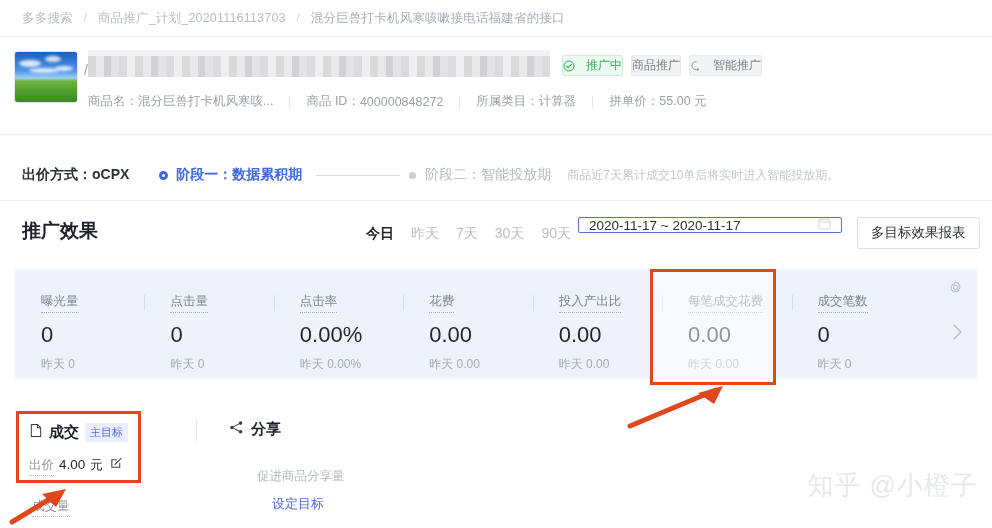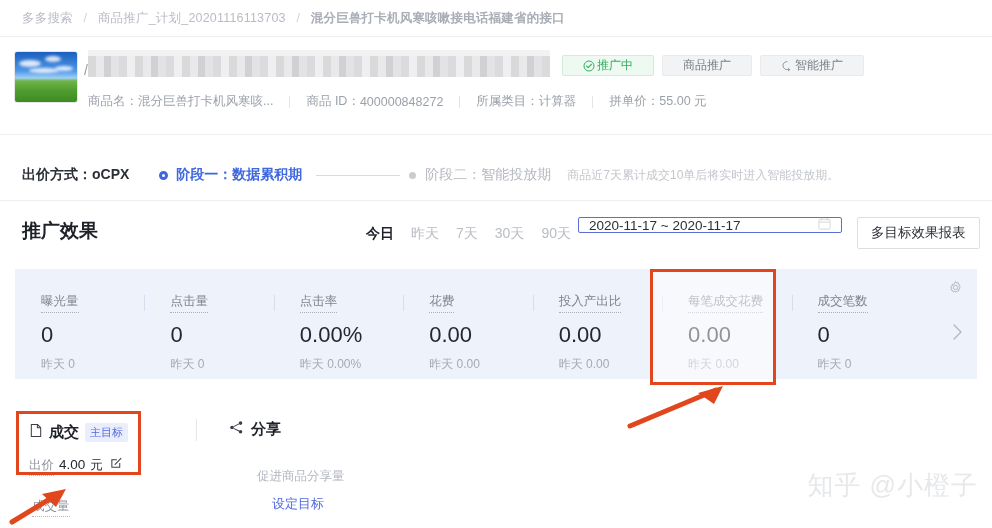--- a/index.html
+++ b/index.html
@@ -12,21 +12,21 @@
   #root { position: relative; width: 992px; height: 528px; background: #fff; }
 
   
   .breadcrumb {
     position: absolute; left: 22px; top: 10px;
     font-size: 12.5px; color: #b8bcc4; letter-spacing: .2px;
     white-space: nowrap;
   }
   .breadcrumb .sep { margin: 0 7px; color: #cfd3d9; }
   .breadcrumb .crumb { color: #b8bcc4; }
-  .breadcrumb .crumb.last { color: #a9adb6; font-weight: bold; }
+  .breadcrumb .crumb.last { color: #a9adb6; }
 
   .hr {
     position: absolute; left: 0; right: 0; height: 1px; background: #eceef1;
   }
 
   
   .thumb {
     position: absolute; left: 15px; top: 52px;
     width: 62px; height: 50px; border-radius: 2px; overflow: hidden;
     background: linear-gradient(#1a5fbd 0%, #4f97e8 38%, #9fd0f4 52%, #72b349 58%, #4f9c2e 78%, #3d8a22 100%);
@@ -48,22 +48,22 @@
   .prod-title-mask::after {
     content: ""; position: absolute; left: 0; right: 0; top: -5px; height: 6px;
     background: #f2f2f3;
   }
   .slash-mark {
     position: absolute; left: 84px; top: 62px; font-size: 14px; color: #9b9b9b;
   }
 
   .badges { position: absolute; left: 562px; top: 55px; display: flex; gap: 8px; }
   .badge {
-    display: flex; align-items: center; gap: 2px;
-    height: 21px; padding: 0 20px; font-size: 12px; border-radius: 2px;
+    display: flex; align-items: center; gap: 11px;
+    height: 21px; padding: 0 0; font-size: 12px; border-radius: 2px;
     white-space: nowrap;
   }
   .badge.green { background: #eefaf1; color: #2fb159; border: 1px solid #cdeed8; }
   .badge.gray  { background: #f2f3f5; color: #7a7f87; border: 1px solid #e8eaed; }
   .badge.gray2 { background: #f2f3f5; color: #7a7f87; border: 1px solid #e8eaed; }
   .badge svg { display: block; }
 
   .prod-meta {
     position: absolute; left: 88px; top: 93px;
     font-size: 12.5px; color: #9ca1a9; display: flex; align-items: center;
@@ -145,21 +145,21 @@
   }
 
   .metrics-tools {
     width: 56px; position: relative; flex: 0 0 56px;
   }
   .gear-ic { position: absolute; right: 14px; top: -11px; opacity: .55; cursor: pointer; }
   .chev-ic { position: absolute; right: 13px; top: 32px; opacity: .55; cursor: pointer; }
 
   
   .goal-deal {
-    position: absolute; left: 16px; top: 411px; width: 125px; height: 64px;
+    position: absolute; left: 16px; top: 411px; width: 125px; height: 72px;
     border: 3px solid #e2461c; background: #fff; padding: 9px 10px 0 10px;
   }
   .goal-deal .g-top { display: flex; align-items: center; gap: 6px; }
   .goal-deal .g-name { font-size: 15px; color: #1e2228; font-weight: 700; }
   .goal-deal .g-tag {
     font-size: 11px; color: #4f6ae0; background: #e9edfc; padding: 2px 5px; border-radius: 2px;
   }
   .goal-deal .g-bid { display: flex; align-items: baseline; gap: 5px; margin-top: 13px; }
   .goal-deal .g-bid .lbl {
     font-size: 12.5px; color: #8d939d; border-bottom: 1px dotted #b3b8c1; padding-bottom: 1px;

